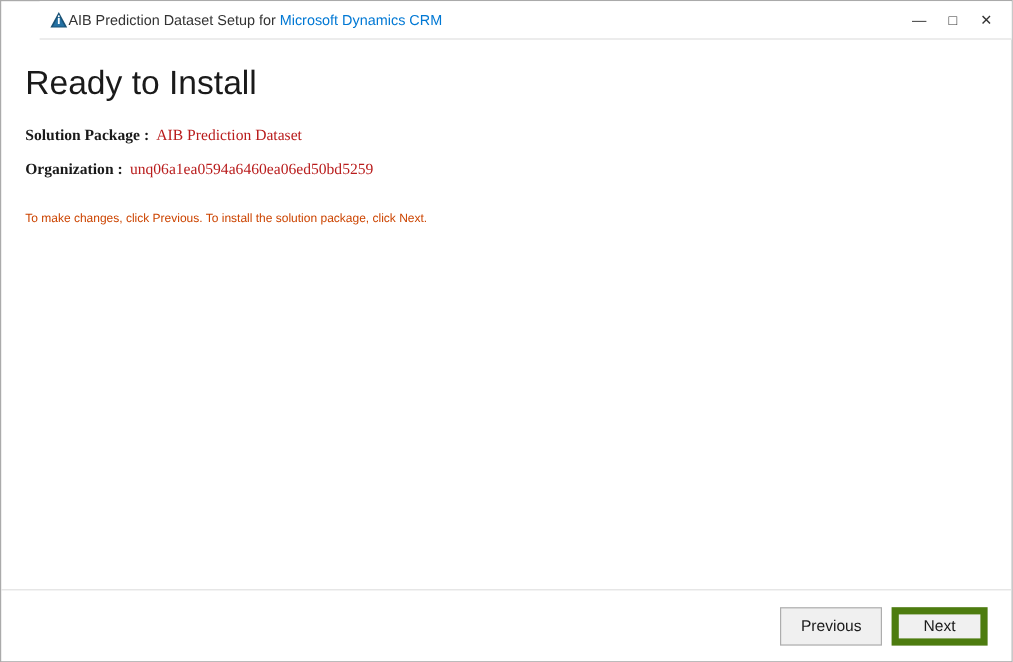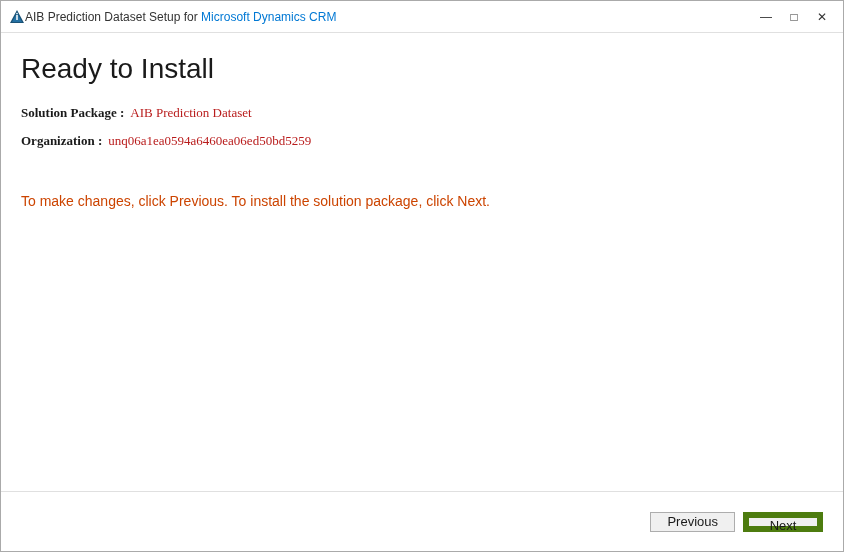--- a/index.html
+++ b/index.html
@@ -29,20 +29,21 @@
     }
 
     .title-bar {
       background: #ffffff;
       height: 32px;
       display: flex;
       align-items: center;
       padding: 0 8px;
       border-bottom: 1px solid #e0e0e0;
       flex-shrink: 0;
+      margin-left: 32px;
     }
 
     .title-bar-text {
       font-size: 12px;
       color: #333;
       flex: 1;
     }
 
     .title-bar-text span.colored {
       color: #0078d4;
@@ -101,42 +102,42 @@
       white-space: nowrap;
     }
 
     .info-value {
       color: #b91c1c;
       font-size: 13px;
     }
 
     .instruction-text {
       color: #cc4400;
-      font-size: 14px;
-      margin-top: 20px;
+      font-size: 10px;
+      margin-top: 4px;
     }
 
     .spacer {
       flex: 1;
     }
 
     .footer {
       height: 60px;
       display: flex;
       align-items: center;
       justify-content: flex-end;
       padding: 0 20px;
       gap: 8px;
       border-top: 1px solid #e0e0e0;
       flex-shrink: 0;
     }
 
     .btn {
       min-width: 80px;
-      height: 20px;
+      height: 32px;
       padding: 0 16px;
       font-size: 13px;
       cursor: pointer;
       border: 1px solid #adadad;
       background: #f0f0f0;
       color: #1a1a1a;
       font-family: 'Segoe UI', Tahoma, Geneva, Verdana, sans-serif;
     }
 
     .btn-next {

